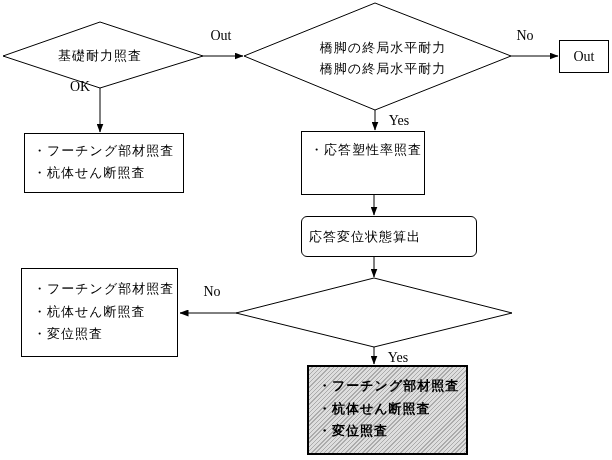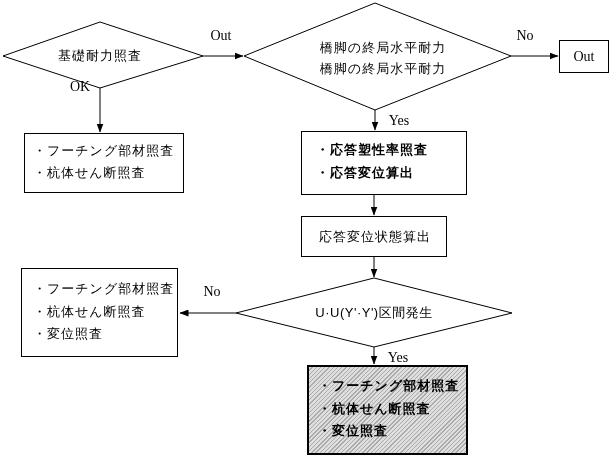--- a/index.html
+++ b/index.html
@@ -78,37 +78,35 @@
     <line class="conn" x1="374" y1="347" x2="374" y2="364" marker-end="url(#ah)"></line>
   </svg>
 
   <div class="node dlabel" style="left:40px;top:47px;width:120px;">基礎耐力照査</div>
 
   <div class="node dlabel" style="left:302px;top:37px;width:162px;line-height:21px;">
     <div>橋脚の終局水平耐力</div>
     <div>橋脚の終局水平耐力</div>
   </div>
 
-  <div class="node dlabel" style="left:294px;top:304px;width:160px;letter-spacing:0.5px;">U·U(Y'·Y')区間発生</div>
 
   <div class="node rectbox" style="left:24px;top:133px;width:160px;height:60px;padding:6px 0 0 8px;">
     <div class="bline">・フーチング部材照査</div>
     <div class="bline">・杭体せん断照査</div>
   </div>
 
   <div class="node outbox" style="left:559px;top:40px;width:50px;height:33px;">
     <span>Out</span>
   </div>
 
-  <div class="node rectbox" style="left:301px;top:131px;width:166px;height:64px;padding:6px 0 0 14px;line-height:23px;font-weight:bold;">
+  <div class="node rectbox" style="left:301px;top:131px;width:124px;height:64px;padding:6px 0 0 8px;line-height:23px;">
     <div class="bline">・応答塑性率照査</div>
-    <div class="bline">・応答変位算出</div>
   </div>
 
-  <div class="node rectbox" style="left:301px;top:216px;width:146px;height:41px;display:flex;align-items:center;padding-left:17px;">
+  <div class="node rectbox" style="left:301px;top:216px;width:176px;height:41px;display:flex;align-items:center;padding-left:7px;border-radius:6px;">
     <span class="bline">応答変位状態算出</span>
   </div>
 
   <div class="node rectbox" style="left:21px;top:268px;width:157px;height:89px;padding:9px 0 0 11px;line-height:22.5px;">
     <div class="bline">・フーチング部材照査</div>
     <div class="bline">・杭体せん断照査</div>
     <div class="bline">・変位照査</div>
   </div>
 
   <div class="node finalbox" style="left:307px;top:365px;width:161px;height:90px;padding:8px 0 0 9px;">

